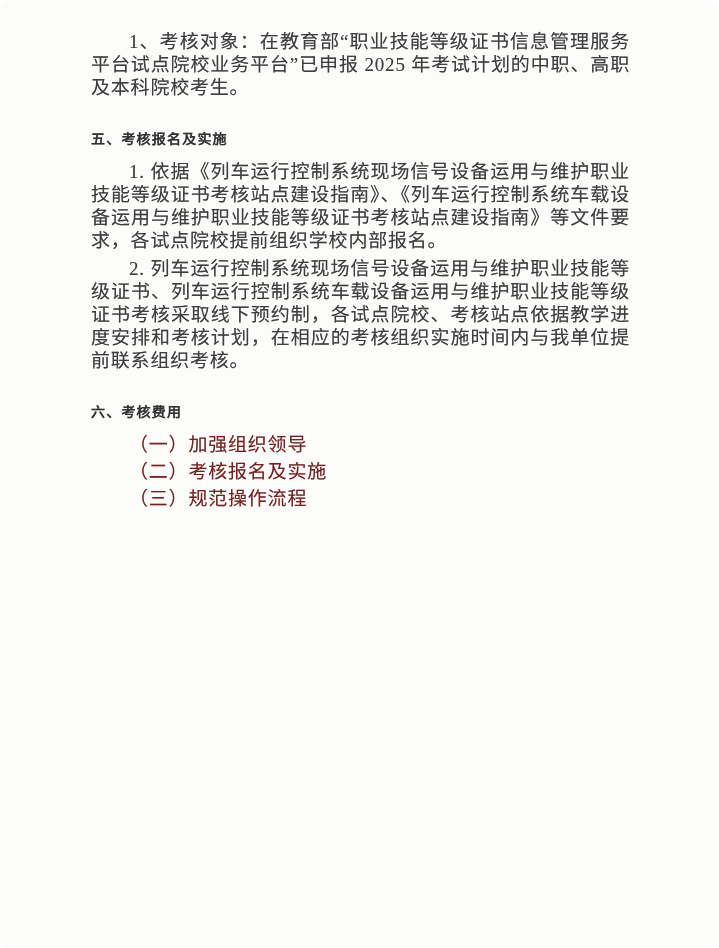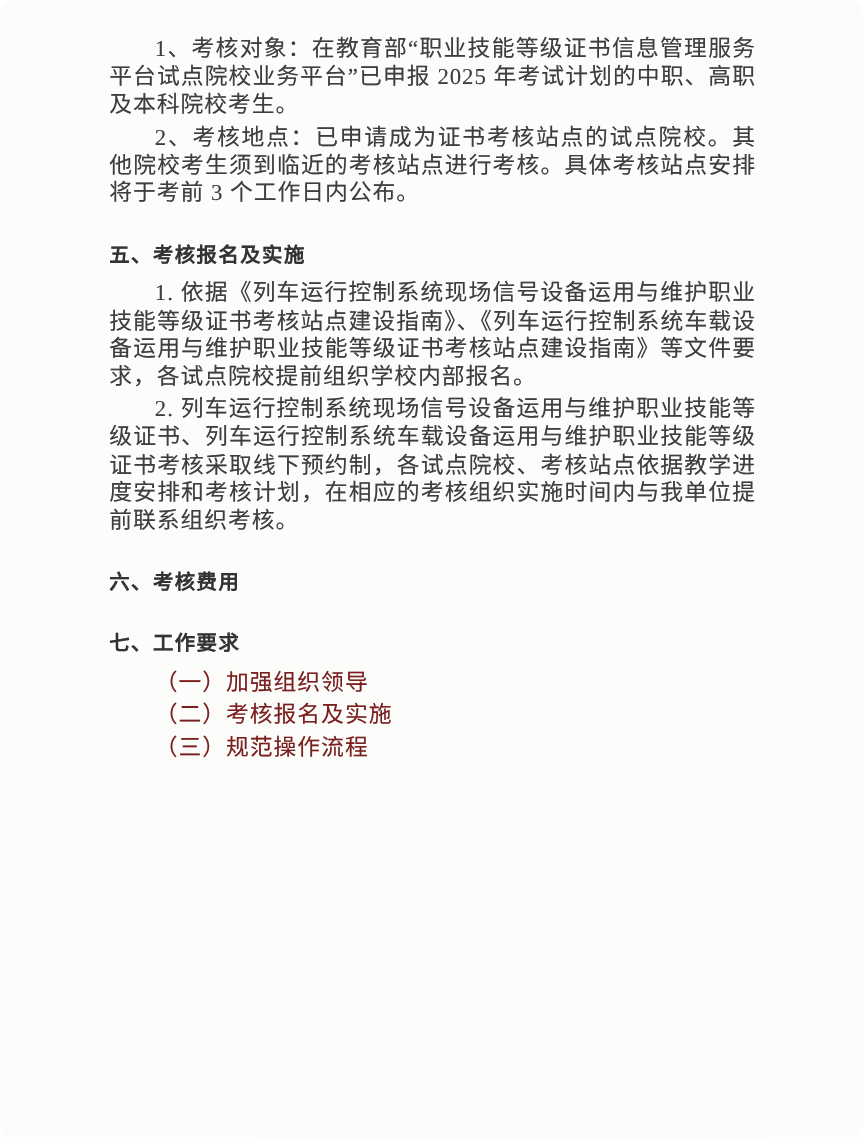--- a/index.html
+++ b/index.html
@@ -29,43 +29,41 @@
   }
   .para {
     margin: 0 0 4px 0;
     text-indent: 2em;
   }
   .heading {
     margin: 28px 0 9px 0;
     text-indent: 0;
     font-weight: bold;
     color: #333333;
-    font-size: 17px;
+    font-size: 14px;
     font-family: "Liberation Sans", "DejaVu Sans", sans-serif;
     letter-spacing: 1.2px;
   }
   .subheading {
     margin: 4px 0 4px 0;
     text-indent: 2em;
     color: #7f1d1d;
   }
   
   .content div {
     text-shadow: 0 0 0.4px rgba(62,62,62,0.45);
   }
 </style>
 </head>
 <body>
 
 <div class="page">
   <div class="content">
     <div class="para">1、考核对象：在教育部“职业技能等级证书信息管理服务平台试点院校业务平台”已申报 2025 年考试计划的中职、高职及本科院校考生。</div>
-    <div class="para">2、考核地点：已申请成为证书考核站点的试点院校。其他院校考生须到临近的考核站点进行考核。具体考核站点安排将于考前 3 个工作日内公布。</div>
     <div class="heading">五、考核报名及实施</div>
     <div class="para">1. 依据《列车运行控制系统现场信号设备运用与维护职业技能等级证书考核站点建设指南》、《列车运行控制系统车载设备运用与维护职业技能等级证书考核站点建设指南》等文件要求，各试点院校提前组织学校内部报名。</div>
     <div class="para">2. 列车运行控制系统现场信号设备运用与维护职业技能等级证书、列车运行控制系统车载设备运用与维护职业技能等级证书考核采取线下预约制，各试点院校、考核站点依据教学进度安排和考核计划，在相应的考核组织实施时间内与我单位提前联系组织考核。</div>
     <div class="heading">六、考核费用</div>
-    <div class="heading">七、工作要求</div>
     <div class="subheading">（一）加强组织领导</div>
     <div class="subheading">（二）考核报名及实施</div>
     <div class="subheading">（三）规范操作流程</div>
   </div>
 </div>
 
 </body></html>

